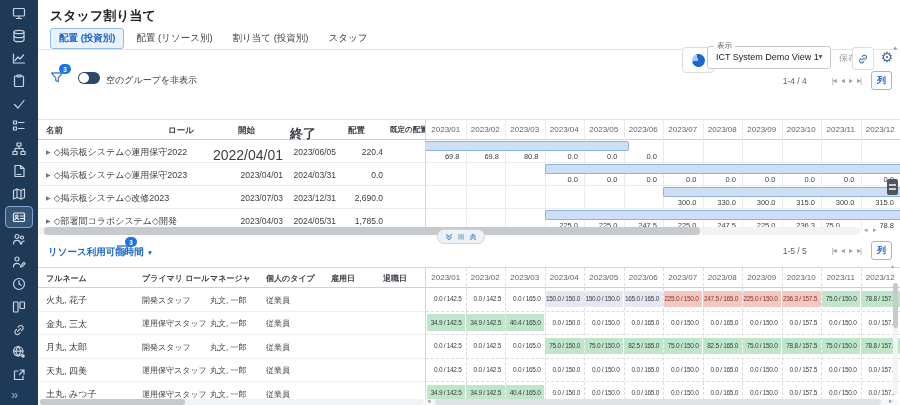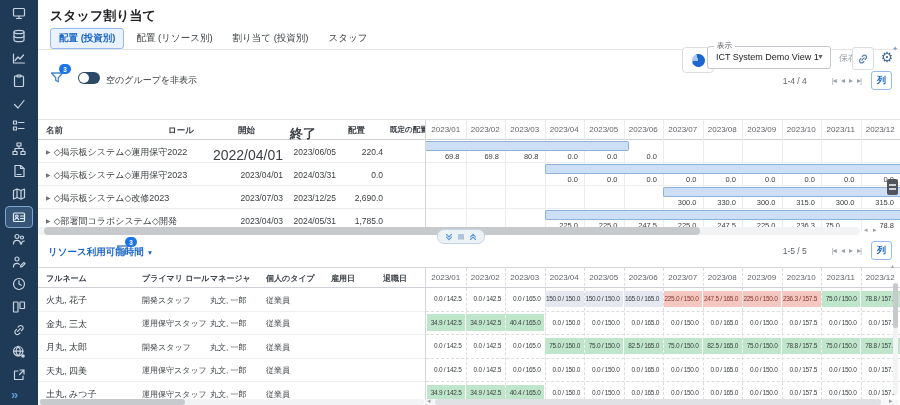--- a/index.html
+++ b/index.html
@@ -296,21 +296,21 @@
         </div>
         <div style="left: 0px; top: 42px; width: 387px; height: 23px; border-bottom: 1px solid rgb(237, 237, 237); position: absolute;">
           <div class="lcell" style="left: 8px; top: 7px; font-size: 9px;"><span class="exp">▶</span><span>◇掲示板システム◇運用保守2023</span></div>
           <div class="lcell" style="left: 160px; top: 7.5px; width: 85px; text-align: right; font-size: 8.5px;">2023/04/01</div>
           <div class="lcell" style="left: 215px; top: 7.5px; width: 83px; text-align: right; font-size: 8.5px;">2024/03/31</div>
           <div class="lcell" style="left: 280px; top: 7.5px; width: 65px; text-align: right; font-size: 8.5px;">0.0</div>
         </div>
         <div style="left: 0px; top: 65px; width: 387px; height: 23px; border-bottom: 1px solid rgb(237, 237, 237); position: absolute;">
           <div class="lcell" style="left: 8px; top: 7px; font-size: 9px;"><span class="exp">▶</span><span>◇掲示板システム◇改修2023</span></div>
           <div class="lcell" style="left: 160px; top: 7.5px; width: 85px; text-align: right; font-size: 8.5px;">2023/07/03</div>
-          <div class="lcell" style="left: 215px; top: 7.5px; width: 83px; text-align: right; font-size: 8.5px;">2023/12/25</div>
+          <div class="lcell" style="left: 215px; top: 7.5px; width: 83px; text-align: right; font-size: 8.5px;">2023/12/31</div>
           <div class="lcell" style="left: 280px; top: 7.5px; width: 65px; text-align: right; font-size: 8.5px;">2,690.0</div>
         </div>
         <div style="left: 0px; top: 88px; width: 387px; height: 23px; border-bottom: 1px solid rgb(237, 237, 237); position: absolute;">
           <div class="lcell" style="left: 8px; top: 7px; font-size: 9px;"><span class="exp">▶</span><span>◇部署間コラボシステム◇開発</span></div>
           <div class="lcell" style="left: 160px; top: 7.5px; width: 85px; text-align: right; font-size: 8.5px;">2023/04/03</div>
           <div class="lcell" style="left: 215px; top: 7.5px; width: 83px; text-align: right; font-size: 8.5px;">2024/05/31</div>
           <div class="lcell" style="left: 280px; top: 7.5px; width: 65px; text-align: right; font-size: 8.5px;">1,785.0</div>
         </div>
       </div>
     <div class="rpane" id="up-right">

